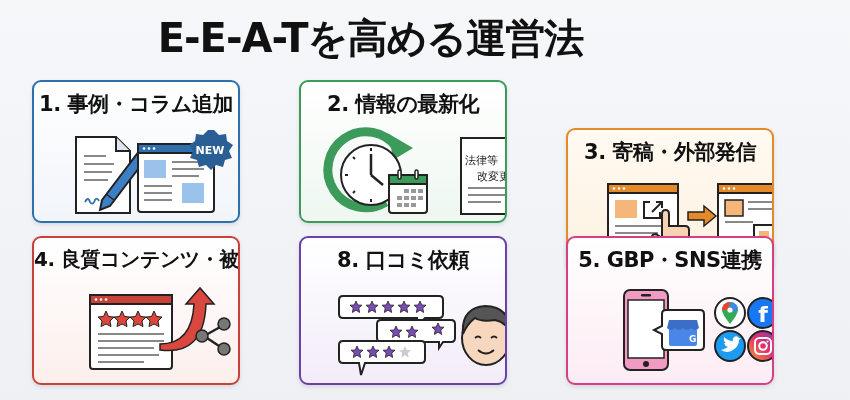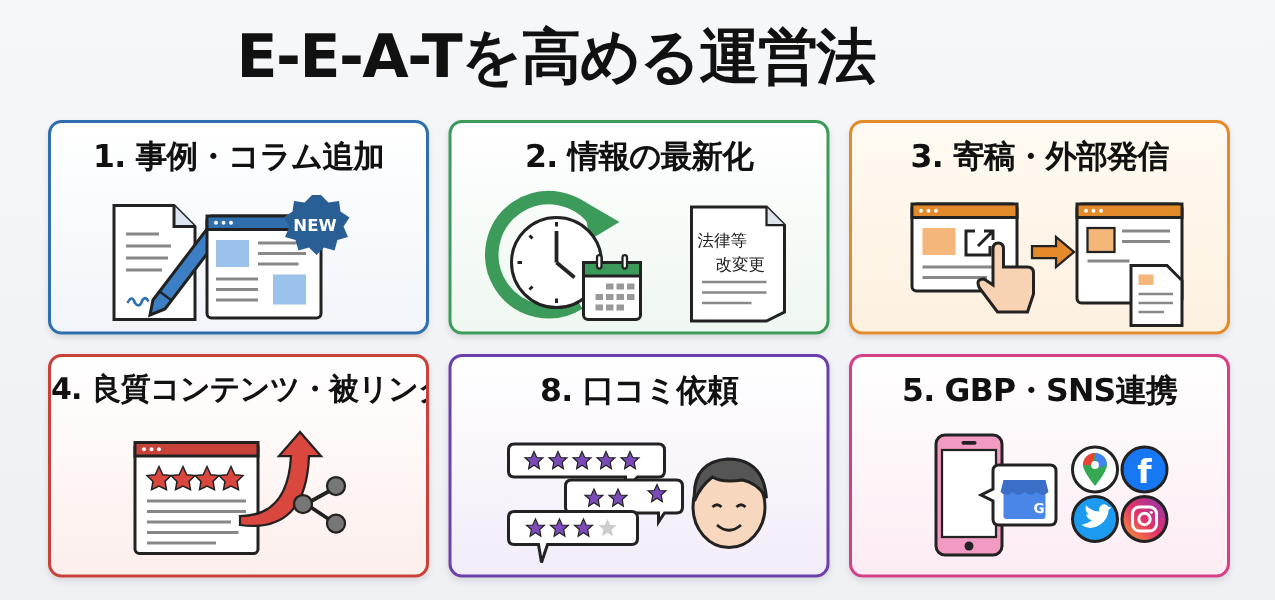--- a/index.html
+++ b/index.html
@@ -8,37 +8,37 @@
     background: linear-gradient(180deg, #f6f7f9 0%, #eef0f4 100%);
     font-family: "DejaVu Sans", sans-serif;
     position: relative;
   }
   .title {
     position: absolute; left: 0; top: 10px; width: 741px;
     text-align: center; font-size: 40px; font-weight: bold;
     color: #111; letter-spacing: -1px; line-height: 56px;
   }
   .card {
-    position: absolute; width: 254px; border-radius: 9px;
+    position: absolute; width: 208px; border-radius: 9px;
     border: 2.5px solid #2b6cb0; background: #fff;
     box-shadow: 0 2px 4px rgba(0,0,0,0.10);
     overflow: hidden;
   }
   .card .card-title {
     position: absolute; left: 0; right: 0; top: 8px;
     text-align: center; font-size: 21px; font-weight: bold; color: #111;
     letter-spacing: -0.5px; white-space: nowrap;
   }
   .card svg { position: absolute; left: 0; top: 0; }
   .r1 { top: 80px; height: 143px; }
   .r2 { top: 236px; height: 149px; }
   .c1 { left: 32px; } .c2 { left: 299px; } .c3 { left: 566px; }
   .blue   { border-color: #2f6fae; background: linear-gradient(180deg,#fff 0%,#f1f5fa 100%); }
   .green  { border-color: #3c9a5a; background: linear-gradient(180deg,#fff 0%,#eef7f0 100%); }
-  .orange { border-color: #e38a2a; background: linear-gradient(180deg,#fffaf2 0%,#fdf1e0 100%); }
+  .orange { border-color: #e38a2a; background: linear-gradient(180deg,#fffaf2 0%,#fdf1e0 100%); margin-top: 48px; }
   .red    { border-color: #c9423a; background: linear-gradient(180deg,#fff 0%,#fcefec 100%); }
   .purple { border-color: #6b40a8; background: linear-gradient(180deg,#fff 0%,#f2ecf8 100%); }
   .pink   { border-color: #d63f86; background: linear-gradient(180deg,#fff 0%,#fcecf3 100%); }
   .doc-text { font-family: "DejaVu Sans", sans-serif; font-size: 11px; fill: #222; }
   .new-text { font-family: "DejaVu Sans", sans-serif; font-size: 11px; font-weight: bold; fill: #fff; }
   .g-text { font-family: "DejaVu Sans", sans-serif; font-size: 9px; font-weight: bold; fill: #4285f4; }
 </style>
 </head>
 <body>
 

